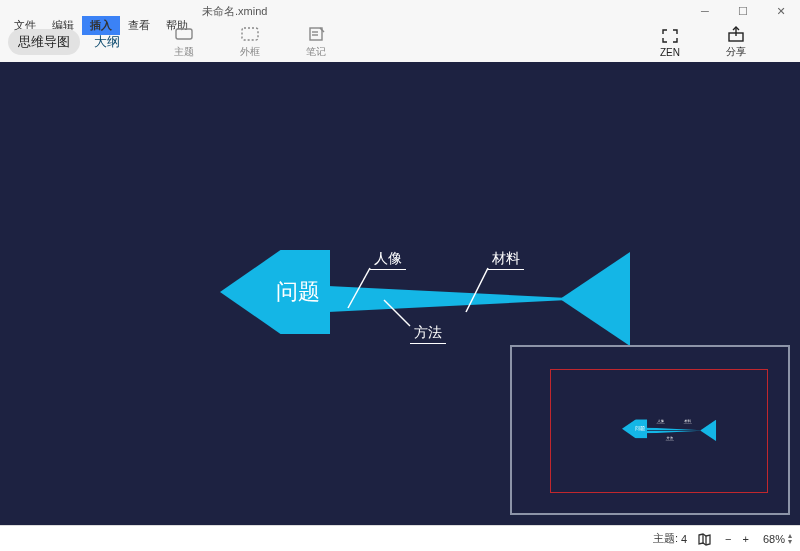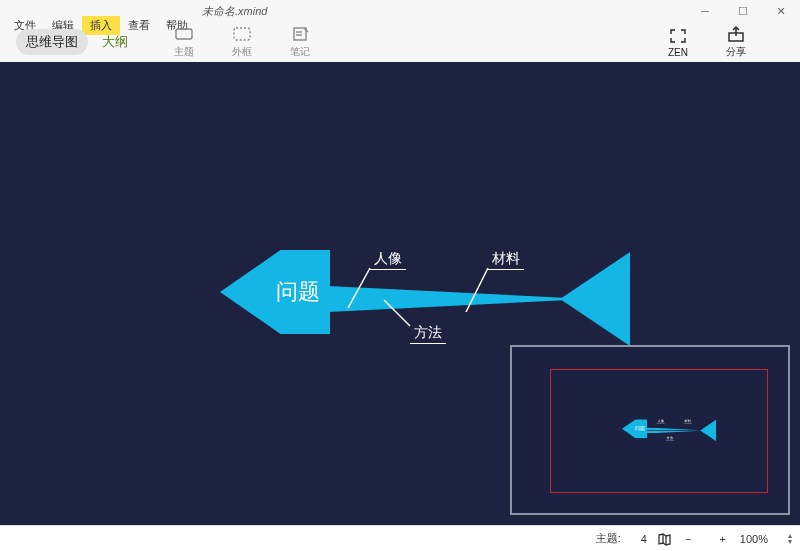--- a/index.html
+++ b/index.html
@@ -1,27 +1,27 @@
 <!DOCTYPE html>
 <html><head>
 <meta charset="utf-8">
 <style>
   * { box-sizing: border-box; margin: 0; padding: 0; font-family: "Microsoft YaHei", sans-serif; }
   body { width: 800px; height: 551px; background: #f7f7f7; overflow: hidden; position: relative; }
 
   .menubar { height: 22px; display: flex; align-items: center; font-size: 11px; color: #333; padding: 0 6px; }
   .menubar .menu-item { padding: 2px 8px; cursor: default; margin-top: 28px; }
-  .menubar .menu-item.active { background: #fde047; }
-  .menubar .doc-title { margin-left: 6px; color: #555; font-style: italic; }
+  .menubar .menu-item.active { background: #3b82f6; font-weight: bold; }
+  .menubar .doc-title { margin-left: 6px; color: #555; }
   .winctrl { position: absolute; top: 0; right: 0; height: 22px; display: flex; }
   .winctrl span { width: 38px; display: flex; align-items: center; justify-content: center; font-size: 11px; color: #666; }
 
-  .toolbar { height: 40px; display: flex; align-items: center; padding: 0 16px; gap: 10px; background: #f7f7f7; }
+  .toolbar { height: 40px; display: flex; align-items: center; padding: 0 8px; gap: 18px; background: #f7f7f7; }
   .view-tabs { display: flex; align-items: center; gap: 4px; margin-right: 12px; }
-  .view-tab { font-size: 13px; padding: 4px 10px; color: #4d7c0f; cursor: default; }
+  .view-tab { font-size: 13px; padding: 4px 10px; color: #0c4a6e; cursor: default; }
   .view-tab.active { background: #e2e2e2; border-radius: 14px; color: #222; }
   .tool-btn { display: flex; flex-direction: column; align-items: center; justify-content: center; width: 48px; height: 40px; font-size: 10px; color: #888; gap: 2px; }
   .tool-btn.enabled { color: #222; }
   .tool-btn .ico { width: 20px; height: 18px; display: flex; align-items: center; justify-content: center; }
   .tool-btn svg { stroke: currentColor; fill: none; stroke-width: 1.4; }
   .spacer { flex: 1; }
 
   .canvas { position: absolute; left: 0; right: 0; top: 62px; bottom: 26px; background: #1d2241; overflow: hidden; }
 
   
@@ -40,21 +40,21 @@
   .bone.up2 { left:268px; top:18px;}
   .bone.dn1 { left:190px; top:92px;}
   .bone svg{position:absolute;overflow:visible;}
 
   
   .minimap { position:absolute; right:10px; bottom:10px; width:280px; height:170px; border:2px solid #8d94a8; background: rgba(29,34,65,.95);}
   .minimap .viewport { position:absolute; left:38px; top:22px; right:20px; bottom:20px; border:1px solid #c1272d;}
   .mini-fish { position:absolute; left:110px; top:68px; transform:scale(.23); transform-origin:top left; width:390px;height:120px;}
 
   .statusbar { position:absolute; left:0; right:0; bottom:0; height:26px; background:#fff; border-top:1px solid #ddd; display:flex; align-items:center; justify-content:flex-end; font-size:11px; color:#333; padding:0 8px; gap:10px;}
-  .statusbar .sb-item{display:flex;align-items:center;gap:20px;}
+  .statusbar .sb-item{display:flex;align-items:center;gap:3px;}
   .zoom-spin{display:flex;flex-direction:column;line-height:6px;font-size:8px;color:#666;}
 </style>
 </head>
 <body>
 
 <div class="menubar">
   <span class="menu-item">文件</span>
   <span class="menu-item">编辑</span>
   <span class="menu-item active">插入</span>
   <span class="menu-item">查看</span>
@@ -181,19 +181,19 @@
         <path d="M2 3 L6 2 L9 4 L13 3 L13 12 L9 13 L6 11 L2 12 Z"></path>
         <line x1="6" y1="2" x2="6" y2="11"></line>
         <line x1="9" y1="4" x2="9" y2="13"></line>
       </svg>
   </div>
   <div class="sb-item">
     <span style="padding:0 4px;cursor:default">−</span>
     <span style="padding:0 4px;cursor:default">+</span>
   </div>
   <div class="sb-item">
-    <span>100%</span>
+    <span>68%</span>
     <span class="zoom-spin">
         <span>▴</span>
         <span>▾</span>
       </span>
   </div>
 </div>
 
 </body></html>

